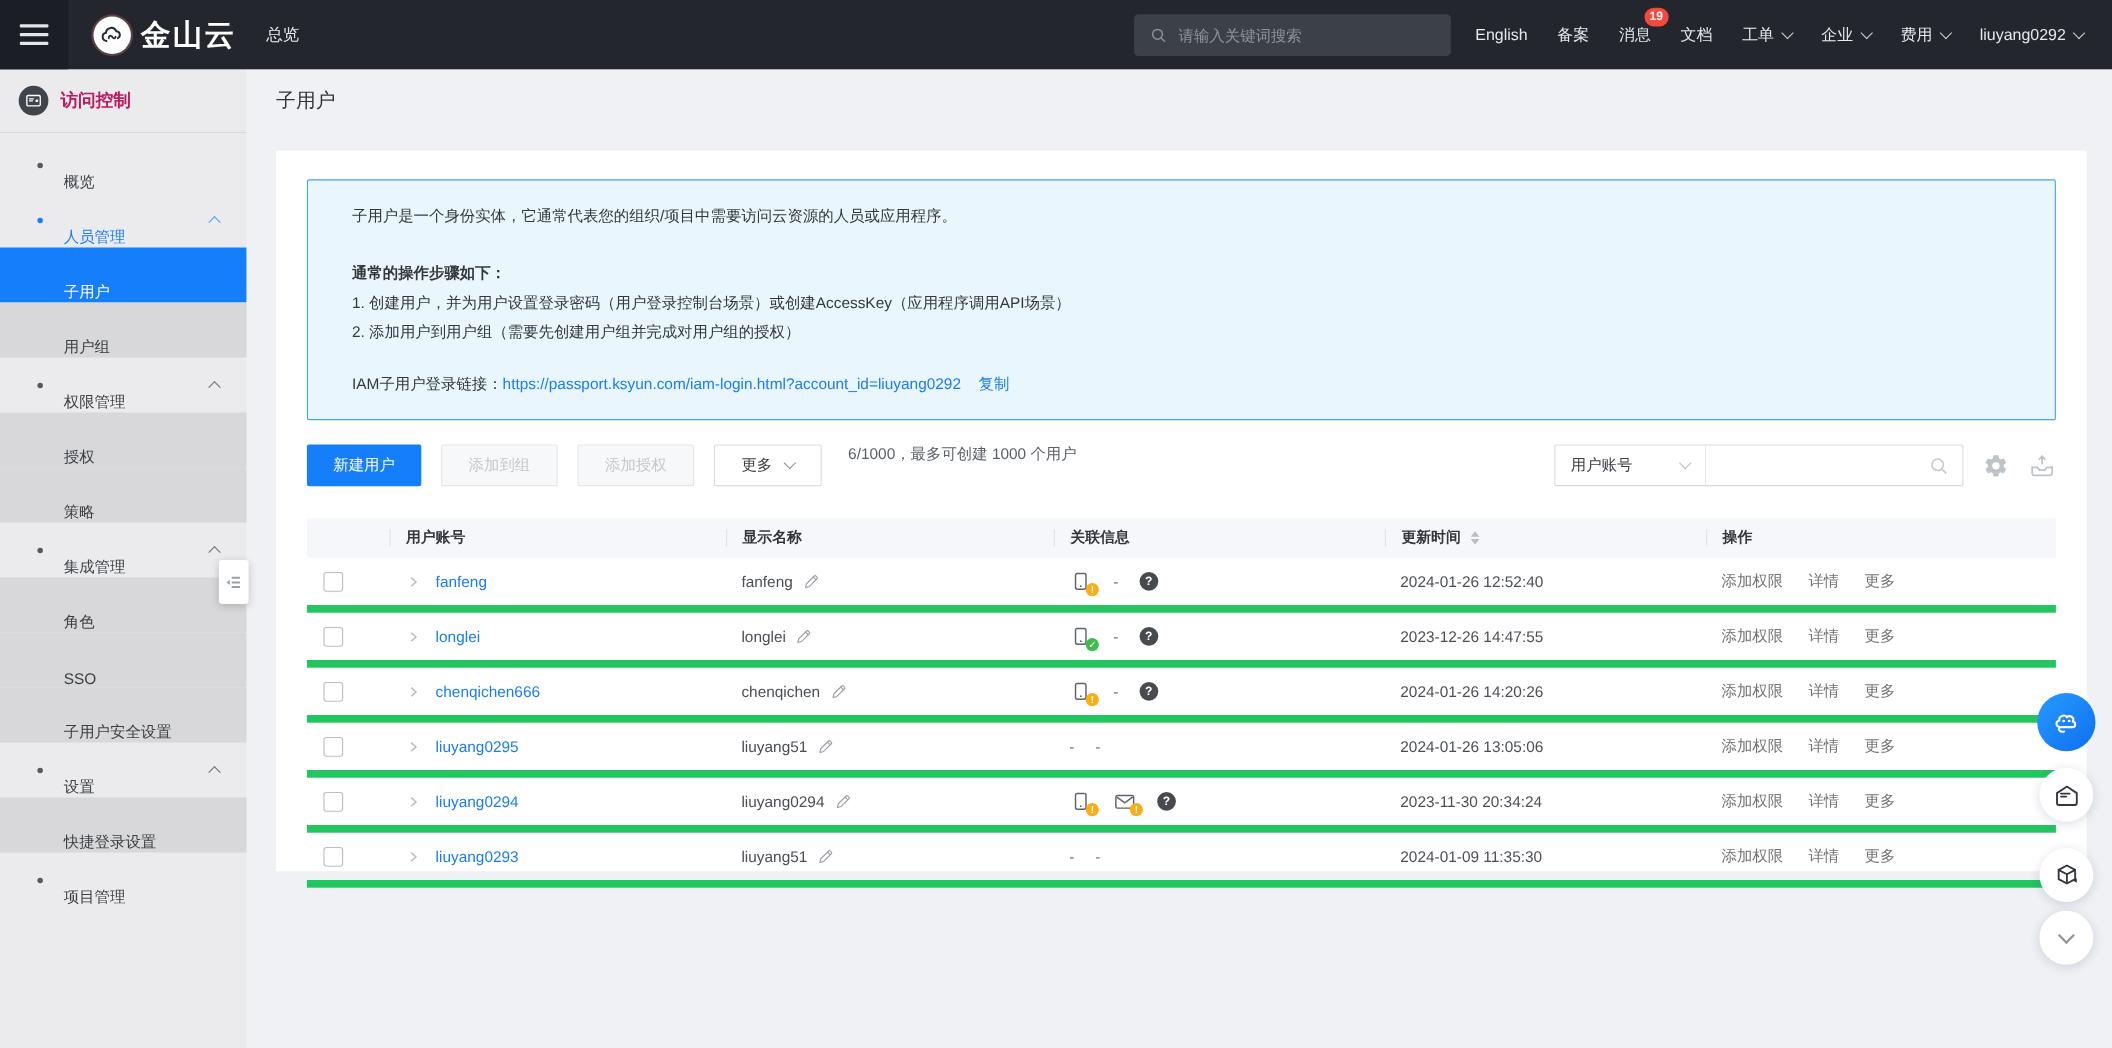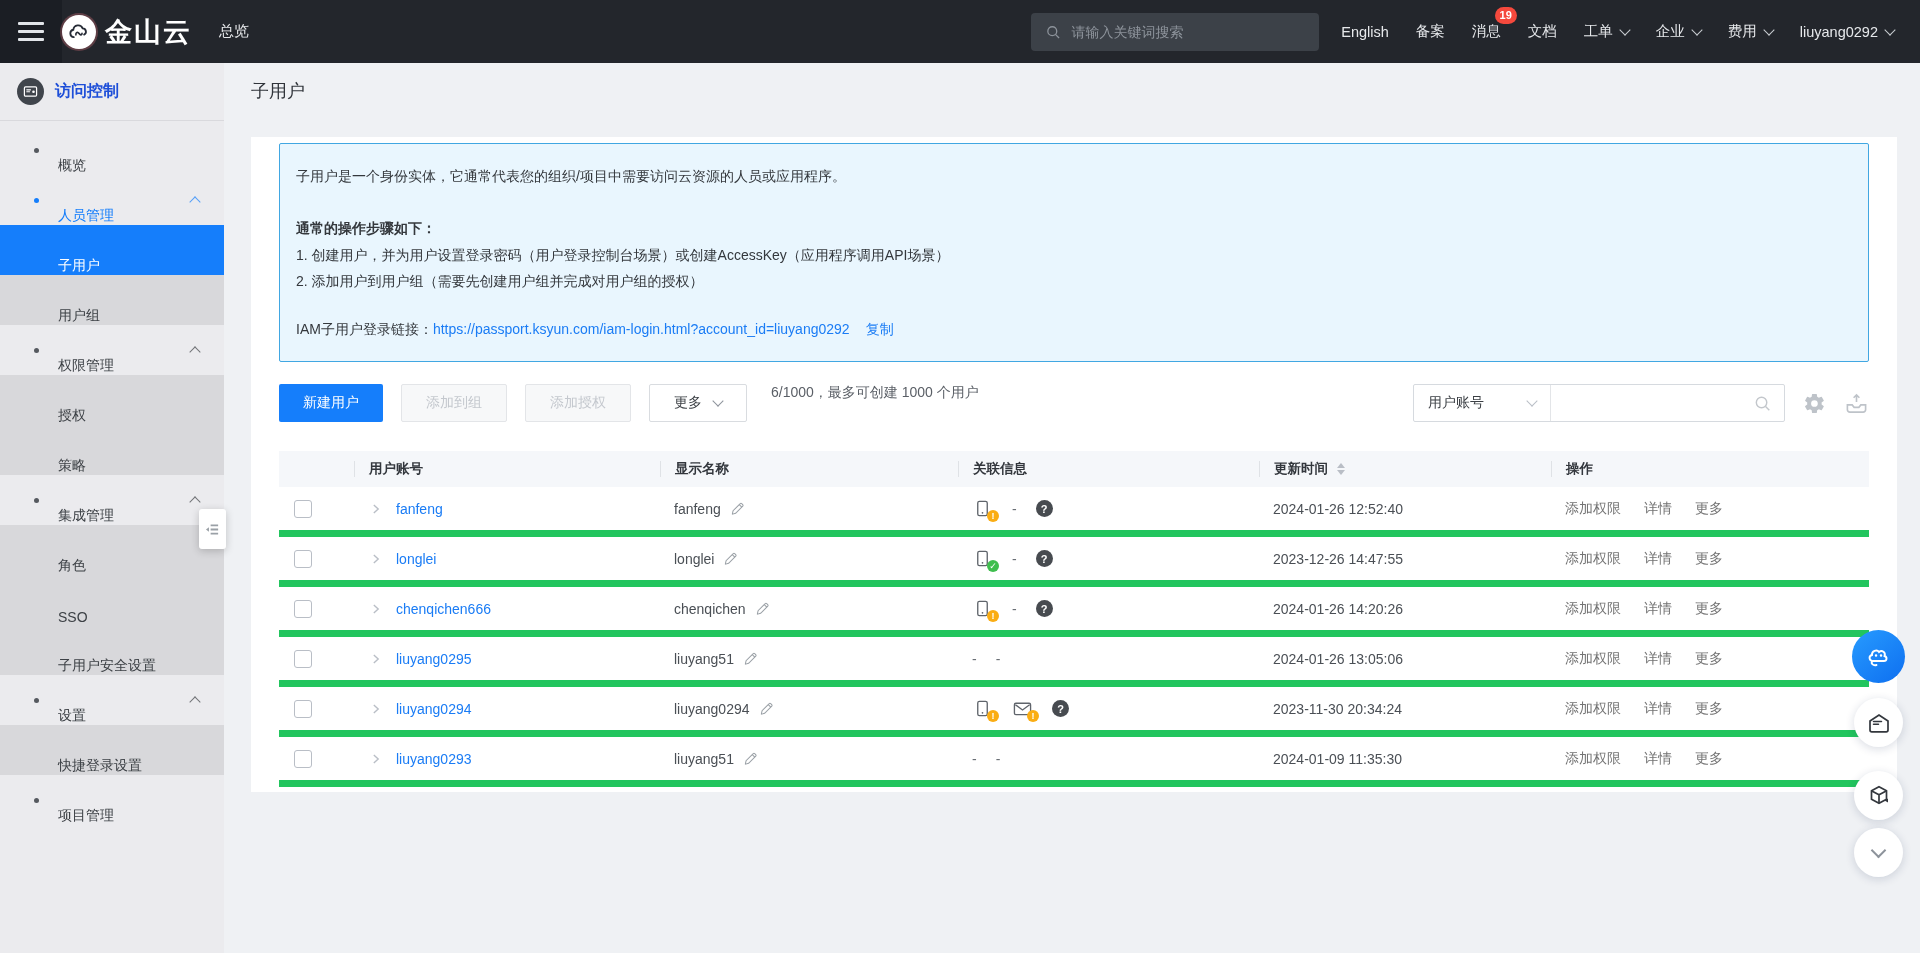--- a/index.html
+++ b/index.html
@@ -5,52 +5,52 @@
   * { margin:0; padding:0; box-sizing:border-box; }
   html,body { width:1920px; height:953px; overflow:hidden; }
   body { font-family:"Liberation Sans","DejaVu Sans",sans-serif; background:#EFF1F4; position:relative; color:#3c4045; }
 
   
   .topbar { position:absolute; top:0; left:0; right:0; height:63px; background:#23262C; display:flex; align-items:center; z-index:30; }
   .hamburger { width:62px; height:63px; background:#1B1E24; display:flex; align-items:center; justify-content:center; cursor:pointer; flex:none; }
   .hamburger-lines { position:relative; width:26px; height:3px; background:#E2E5E9; border-radius:1px; }
   .hamburger-lines::before,.hamburger-lines::after { content:""; position:absolute; left:0; width:26px; height:3px; background:#E2E5E9; border-radius:1px; }
   .hamburger-lines::before { top:-8px; } .hamburger-lines::after { top:8px; }
-  .logo { display:flex; align-items:center; cursor:pointer; flex:none; }
+  .logo { display:flex; align-items:center; margin-left:23px; cursor:pointer; flex:none; }
   .logo-circle { width:34px; height:34px; background:#fff; border-radius:50%; display:flex; align-items:center; justify-content:center; box-shadow:0 0 0 2px rgba(233,118,128,.30); }
   .logo-text { color:#fff; font-size:27px; font-weight:bold; margin-left:9px; letter-spacing:2px; }
   .nav-overview { color:#E8EAED; font-size:15px; margin-left:27px; cursor:pointer; flex:none; }
   .topbar-search { margin-left:auto; width:288px; height:38px; background:#3C4148; border-radius:4px; display:flex; align-items:center; padding:0 14px; flex:none; }
   .topbar-search input { background:transparent; border:none; outline:none; color:#5eead4; font-size:14px; margin-left:10px; width:100%; }
   .topbar-search input::placeholder { color:#8D939B; }
   .topbar-menu { display:flex; align-items:center; margin-left:22px; margin-right:26px; gap:27px; flex:none; }
   .menu-item { color:#E6E8EB; font-size:14.5px; position:relative; cursor:pointer; display:flex; align-items:center; gap:8px; white-space:nowrap; }
   .menu-badge { position:absolute; top:-15px; right:-16px; background:#F5493D; color:#fff; font-size:11px; line-height:1; padding:3px 5px; border-radius:9px; font-weight:bold; }
   .caret-dn { width:8px; height:8px; border-right:1.6px solid #C9CDD2; border-bottom:1.6px solid #C9CDD2; transform:rotate(45deg); margin-top:-4px; }
 
   
   .sidebar { position:absolute; top:63px; left:0; bottom:0; width:224px; background:#EBEBEE; z-index:20; }
-  .sidebar-header { height:58px; display:flex; align-items:center; padding-left:17px; gap:11px; border-bottom:1px solid #D9D9DD; font-size:16px; font-weight:bold; color:#1d4ed8; }
+  .sidebar-header { height:58px; display:flex; align-items:center; padding-left:17px; gap:11px; border-bottom:1px solid #D9D9DD; font-size:16px; font-weight:bold; color:#be185d; }
   .id-icon { width:27px; height:27px; border-radius:50%; background:#40454C; display:flex; align-items:center; justify-content:center; flex:none; }
   .side-nav { padding-top:4px; }
   .side-item { height:50px; display:flex; align-items:flex-end; position:relative; padding-left:58px; font-size:14px; color:#3C4045; cursor:pointer; }
   .side-item .bullet { position:absolute; left:34px; top:50%; margin-top:-2.5px; width:5px; height:5px; border-radius:50%; background:#55595F; }
   .side-item.child { background:#D8D8DB; }
   .side-item.selected { background:#157EFB; color:#fff; }
   .side-item.active-parent { color:#157EFB; }
   .side-item.active-parent .bullet { background:#157EFB; }
   .side-caret { position:absolute; right:25px; top:50%; margin-top:-2px; width:8px; height:8px; border-left:1.6px solid currentColor; border-top:1.6px solid currentColor; transform:rotate(45deg); opacity:.7; }
   .collapse-handle { position:absolute; left:199px; top:446px; width:27px; height:40px; background:#fff; border-radius:3px; box-shadow:0 2px 8px rgba(0,0,0,.20); display:flex; align-items:center; justify-content:center; cursor:pointer; }
 
   
   .main { position:absolute; left:224px; top:63px; right:0; bottom:0; }
   .page-title { position:absolute; left:27px; top:16px; font-size:18px; font-weight:500; color:#30343A; }
   .card { position:absolute; left:27px; right:23px; top:74px; height:655px; background:#fff; padding:6px 28px 0; }
 
-  .info-box { border:1px solid #41A7E2; background:#E9F6FE; border-radius:2px; padding:22px 16px; font-size:14px; color:#34383D; line-height:20px; }
+  .info-box { border:1px solid #41A7E2; background:#E9F6FE; border-radius:2px; padding:22px 40px; font-size:14px; color:#34383D; line-height:20px;margin-top:20px; }
   .info-box .intro { margin-bottom:32px; }
   .info-box .steps-title { font-weight:bold; margin-bottom:7px; }
   .info-box .step { margin-bottom:6px; }
   .info-box .link-line { margin-top:28px; }
   .link { color:#1A7CF5; text-decoration:none; cursor:pointer; }
   .copy-btn { margin-left:16px; }
 
   .toolbar { margin-top:22px; display:flex; align-items:flex-start; }
   .btn { height:38px; border-radius:2px; font-size:14px; padding:0 24px; display:flex; align-items:center; justify-content:center; cursor:pointer; white-space:nowrap; }
   .btn-primary { background:#157EFB; color:#fff; border:none; }

